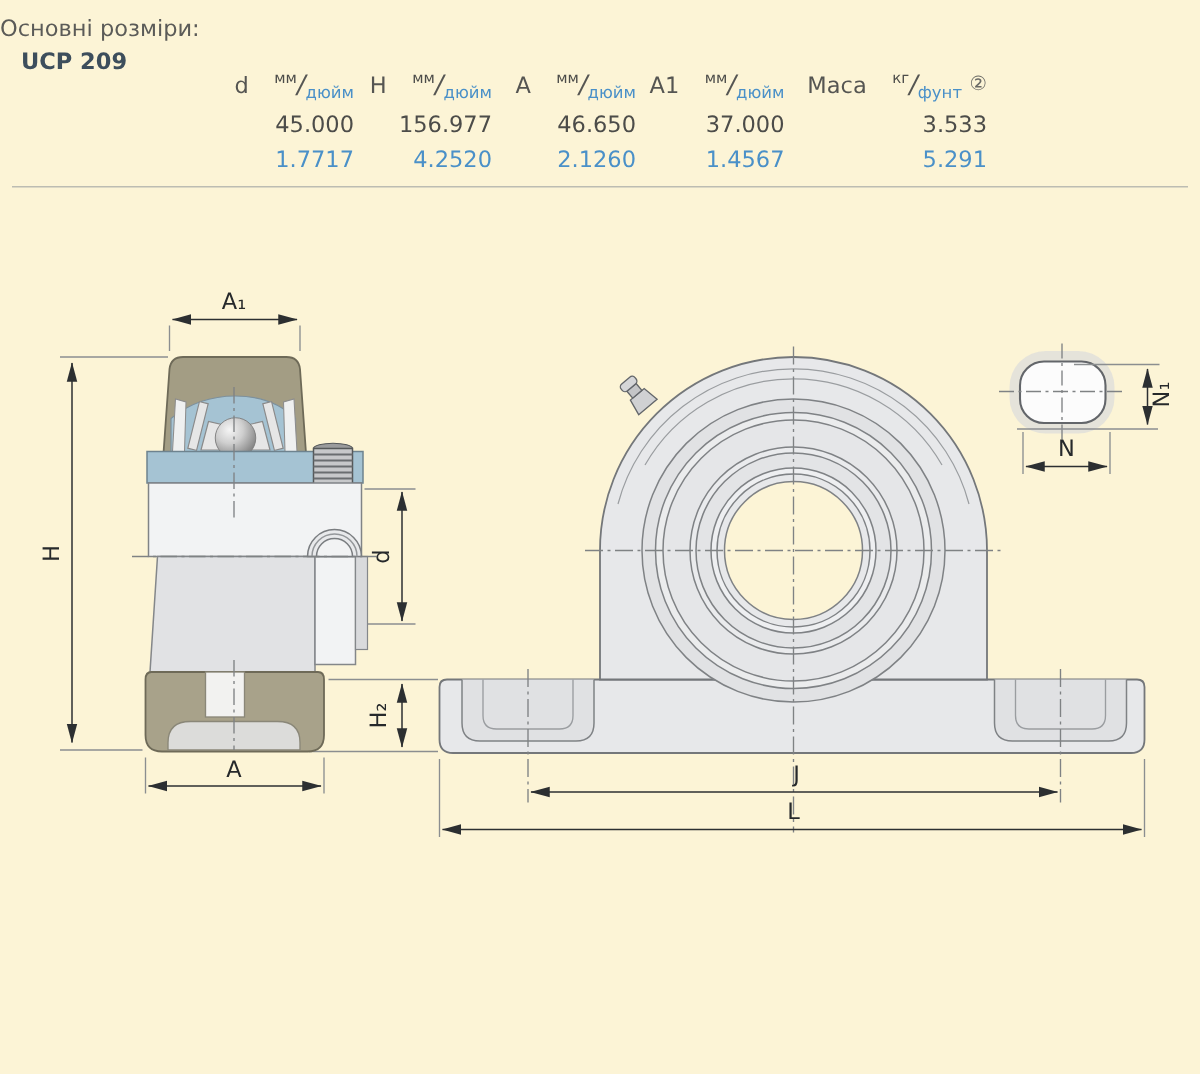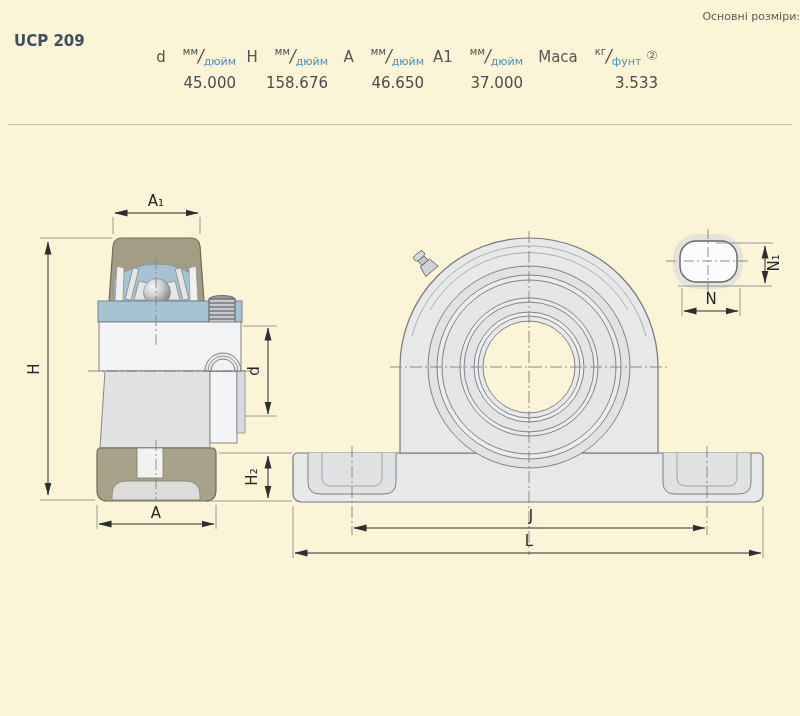--- a/index.html
+++ b/index.html
@@ -7,22 +7,22 @@
     width:800px;height:716px;position:relative;overflow:hidden;
     background:#fcf4d6;
     font-family:"DejaVu Sans","Liberation Sans",sans-serif;
     -webkit-font-smoothing:antialiased;
   }
   .page-title{
     position:absolute;left:14px;top:8px;
     font-size:15px;font-weight:bold;color:#3d4e5c;margin-top:24px;
   }
   .section-title{
-    position:absolute;left:0;top:10px;width:800px;text-align:right;
-    font-size:11px;color:#5b5b58;
+    position:absolute;left:0;top:10px;width:800px;text-align:left;
+    font-size:15px;color:#5b5b58;
   }
   table.dims{
     position:absolute;left:130px;top:34px;border-collapse:collapse;
     table-layout:fixed;
   }
   table.dims th,table.dims td{
     text-align:right;padding:0 2px 0 0;white-space:nowrap;
     font-weight:normal;
   }
   table.dims th{height:34px;vertical-align:bottom;padding-bottom:3px;}
@@ -52,24 +52,31 @@
   <tbody>
       <tr>
     <th class="c0"><span class="sym">d</span><span class="u-top">мм</span><span class="u-slash">/</span><span class="u-bot">дюйм</span></th>
     <th class="c1"><span class="sym">H</span><span class="u-top">мм</span><span class="u-slash">/</span><span class="u-bot">дюйм</span></th>
     <th class="c2"><span class="sym">A</span><span class="u-top">мм</span><span class="u-slash">/</span><span class="u-bot">дюйм</span></th>
     <th class="c3"><span class="sym">A1</span><span class="u-top">мм</span><span class="u-slash">/</span><span class="u-bot">дюйм</span></th>
     <th class="c4"><span class="sym">Маса</span><span class="u-top">кг</span><span class="u-slash">/</span><span class="u-bot">фунт</span><span class="u-note">②</span></th>
   </tr>
   <tr>
     <td class="mm">45.000</td>
-    <td class="mm">158.676</td>
+    <td class="mm">156.977</td>
     <td class="mm">46.650</td>
     <td class="mm">37.000</td>
     <td class="mm">3.533</td>
+  </tr>
+  <tr>
+    <td class="inch">1.7717</td>
+    <td class="inch">4.2520</td>
+    <td class="inch">2.1260</td>
+    <td class="inch">1.4567</td>
+    <td class="inch">5.291</td>
   </tr>
 </tbody>
   </table>
 
 <hr class="divider">
 
 <svg class="drawing" width="800" height="716" viewBox="0 0 800 716">
   <defs>
     <radialGradient id="ballG" cx="35%" cy="30%" r="75%">
       <stop offset="0%" stop-color="#f5f5f5"></stop>

